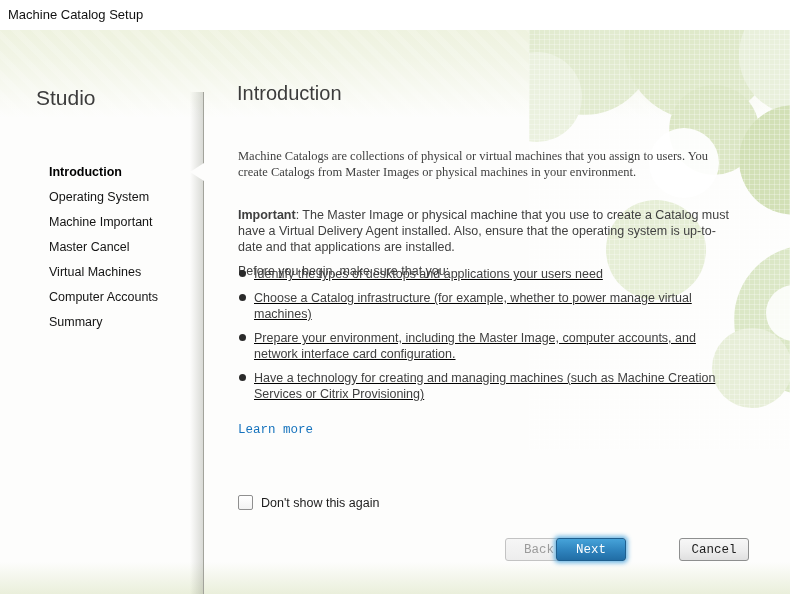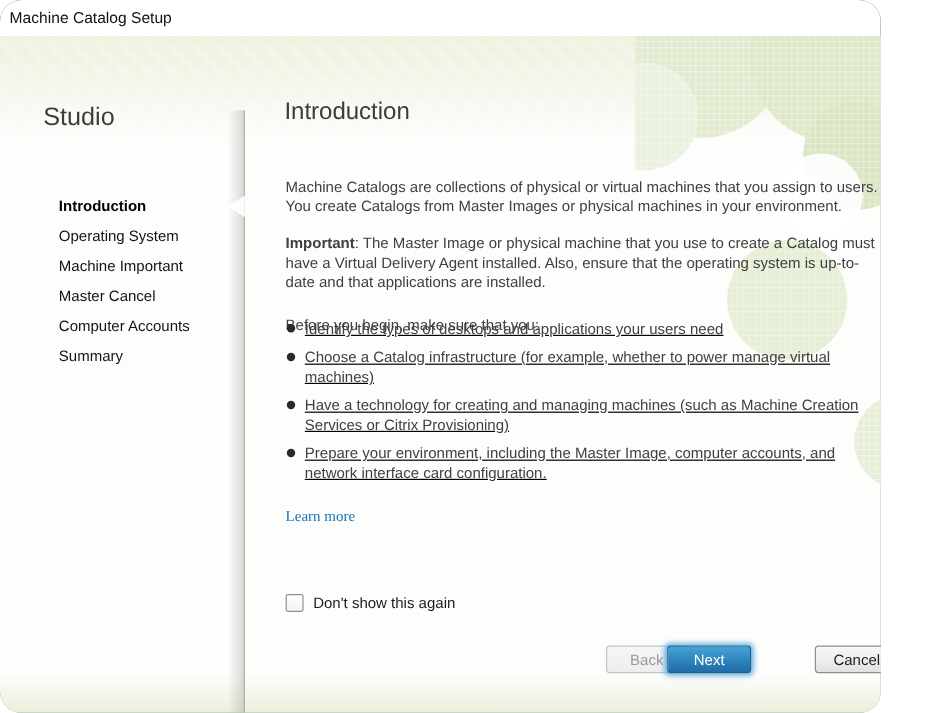--- a/index.html
+++ b/index.html
@@ -2,21 +2,21 @@
 <html><head>
 <meta charset="utf-8">
 <style>
   html,body { margin:0; padding:0; }
   body {
     width:790px; height:594px;
     font-family:"Liberation Sans", sans-serif;
     background:#ffffff;
     -webkit-font-smoothing:antialiased;
   }
-  .window { position:relative; width:734px; height:594px; overflow:hidden; background:#14532d;border-radius:18px; }
+  .window { position:relative; width:790px; height:594px; overflow:hidden; background:#14532d; }
 
   
   .titlebar { position:absolute; top:0; left:0; right:0; height:30px; background:#fff; }
   .titlebar .title { position:absolute; left:8px; top:7px; font-size:13px; color:#111; }
 
   
   .dialog { position:absolute; top:30px; left:0; width:790px; height:564px; background:#fdfdfc; overflow:hidden;padding-left:24px; }
 
   .band-top {
     position:absolute; top:0; left:0; right:0; height:88px;
@@ -65,36 +65,36 @@
     border-right:14px solid #fdfdfc;
   }
   .brand { position:absolute; left:36px; top:56px; font-size:21px; color:#3c3c3c; }
   .nav { position:absolute; left:49px; top:130px; list-style:none; margin:0; padding:0; z-index:6; }
   .nav li { height:25px; line-height:25px; font-size:12.5px; color:#141414; white-space:nowrap; }
   .nav li.active { font-weight:bold; color:#000; }
 
   
   .h1 { position:absolute; left:237px; top:52px; font-size:20px; color:#3c3c3c; z-index:4; }
   .para { position:absolute; left:238px; width:494px; font-size:12.5px; line-height:16px; color:#3f3f3f; z-index:4; }
-  .p1 { top:105px; }
-  .p2 { top:152px; }
+  .p1 { top:105px;font-family:Liberation Serif, serif; }
+  .p2 { top:164px; }
   .before { top:220px; }
   .bullets { position:absolute; left:238px; top:236px; width:494px; margin:0; padding:0; list-style:none; z-index:4;text-decoration:underline; }
   .bullets li { display:flex; margin-bottom:8px; font-size:12.5px; line-height:16px; color:#3f3f3f; }
   .bullets .dot { flex:none; width:7px; height:7px; border-radius:50%; background:#2a2a2a; margin:4px 8px 0 1px; }
-  .learn { position:absolute; left:238px; top:393px; font-size:12.5px; color:#1673bd; cursor:pointer; z-index:4; background:none; border:none; padding:0; font-family:Liberation Serif, serif; }
+  .learn { position:absolute; left:238px; top:393px; font-size:12.5px; color:#1673bd; cursor:pointer; z-index:4; background:none; border:none; padding:0; font-family:Liberation Mono, monospace; }
   .dontshow { position:absolute; left:238px; top:465px; display:flex; align-items:center; font-size:12.5px; color:#1c1c1c; z-index:4; cursor:default; }
   .cb {
     width:13px; height:13px; border:1px solid #8f8f8f; border-radius:2px;
     background:linear-gradient(#ffffff, #f2f2f2); margin-right:8px; flex:none; cursor:pointer;
   }
 
   
   .btn {
-    position:absolute; top:508px; height:23px; font-size:12.5px; font-family:Liberation Sans, sans-serif;
+    position:absolute; top:508px; height:23px; font-size:12.5px; font-family:Liberation Mono, monospace;
     border-radius:3px; text-align:center; padding:0; cursor:pointer; z-index:4;
   }
   .btn-back {
     left:505px; width:68px;
     background:linear-gradient(#f6f6f6, #ededed);
     border:1px solid #c3c3c3; color:#9b9b9b; cursor:default;
   }
   .btn-next {
     left:556px; width:70px;
     background:linear-gradient(#46a3d9 0%, #2e83bd 55%, #216da5 100%);
@@ -138,20 +138,21 @@
     <div class="sidebar-edge"></div>
     <div class="notch"></div>
 
     <div class="brand">Studio</div>
 
     <ul class="nav">
       <li class="active">Introduction</li>
       <li>Operating System</li>
       <li>Machine Important</li>
       <li>Master Cancel</li>
+      <li>Virtual Machines</li>
       <li>Computer Accounts</li>
       <li>Summary</li>
     </ul>
 
     <div class="h1">Introduction</div>
 
     <p class="para p1">Machine Catalogs are collections of physical or virtual machines that you assign to users. You create Catalogs from Master Images or physical machines in your environment.</p>
 
     <p class="para p2"><b>Important</b><span>: The Master Image or physical machine that you use to create a Catalog must have a Virtual Delivery Agent installed. Also, ensure that the operating system is up-to-date and that applications are installed.</span></p>
 
@@ -161,25 +162,25 @@
       <li>
           <span class="dot"></span>
           <span>Identify the types of desktops and applications your users need</span>
         </li>
       <li>
           <span class="dot"></span>
           <span>Choose a Catalog infrastructure (for example, whether to power manage virtual machines)</span>
         </li>
       <li>
           <span class="dot"></span>
-          <span>Have a technology for creating and managing machines (such as Machine Creation Services or Citrix Provisioning)</span>
+          <span>Prepare your environment, including the Master Image, computer accounts, and network interface card configuration.</span>
         </li>
       <li>
           <span class="dot"></span>
-          <span>Prepare your environment, including the Master Image, computer accounts, and network interface card configuration.</span>
+          <span>Have a technology for creating and managing machines (such as Machine Creation Services or Citrix Provisioning)</span>
         </li>
     </ul>
 
     <button class="learn">Learn more</button>
 
     <label class="dontshow">
       <span class="cb"></span>
       <span>Don't show this again</span>
     </label>
 

